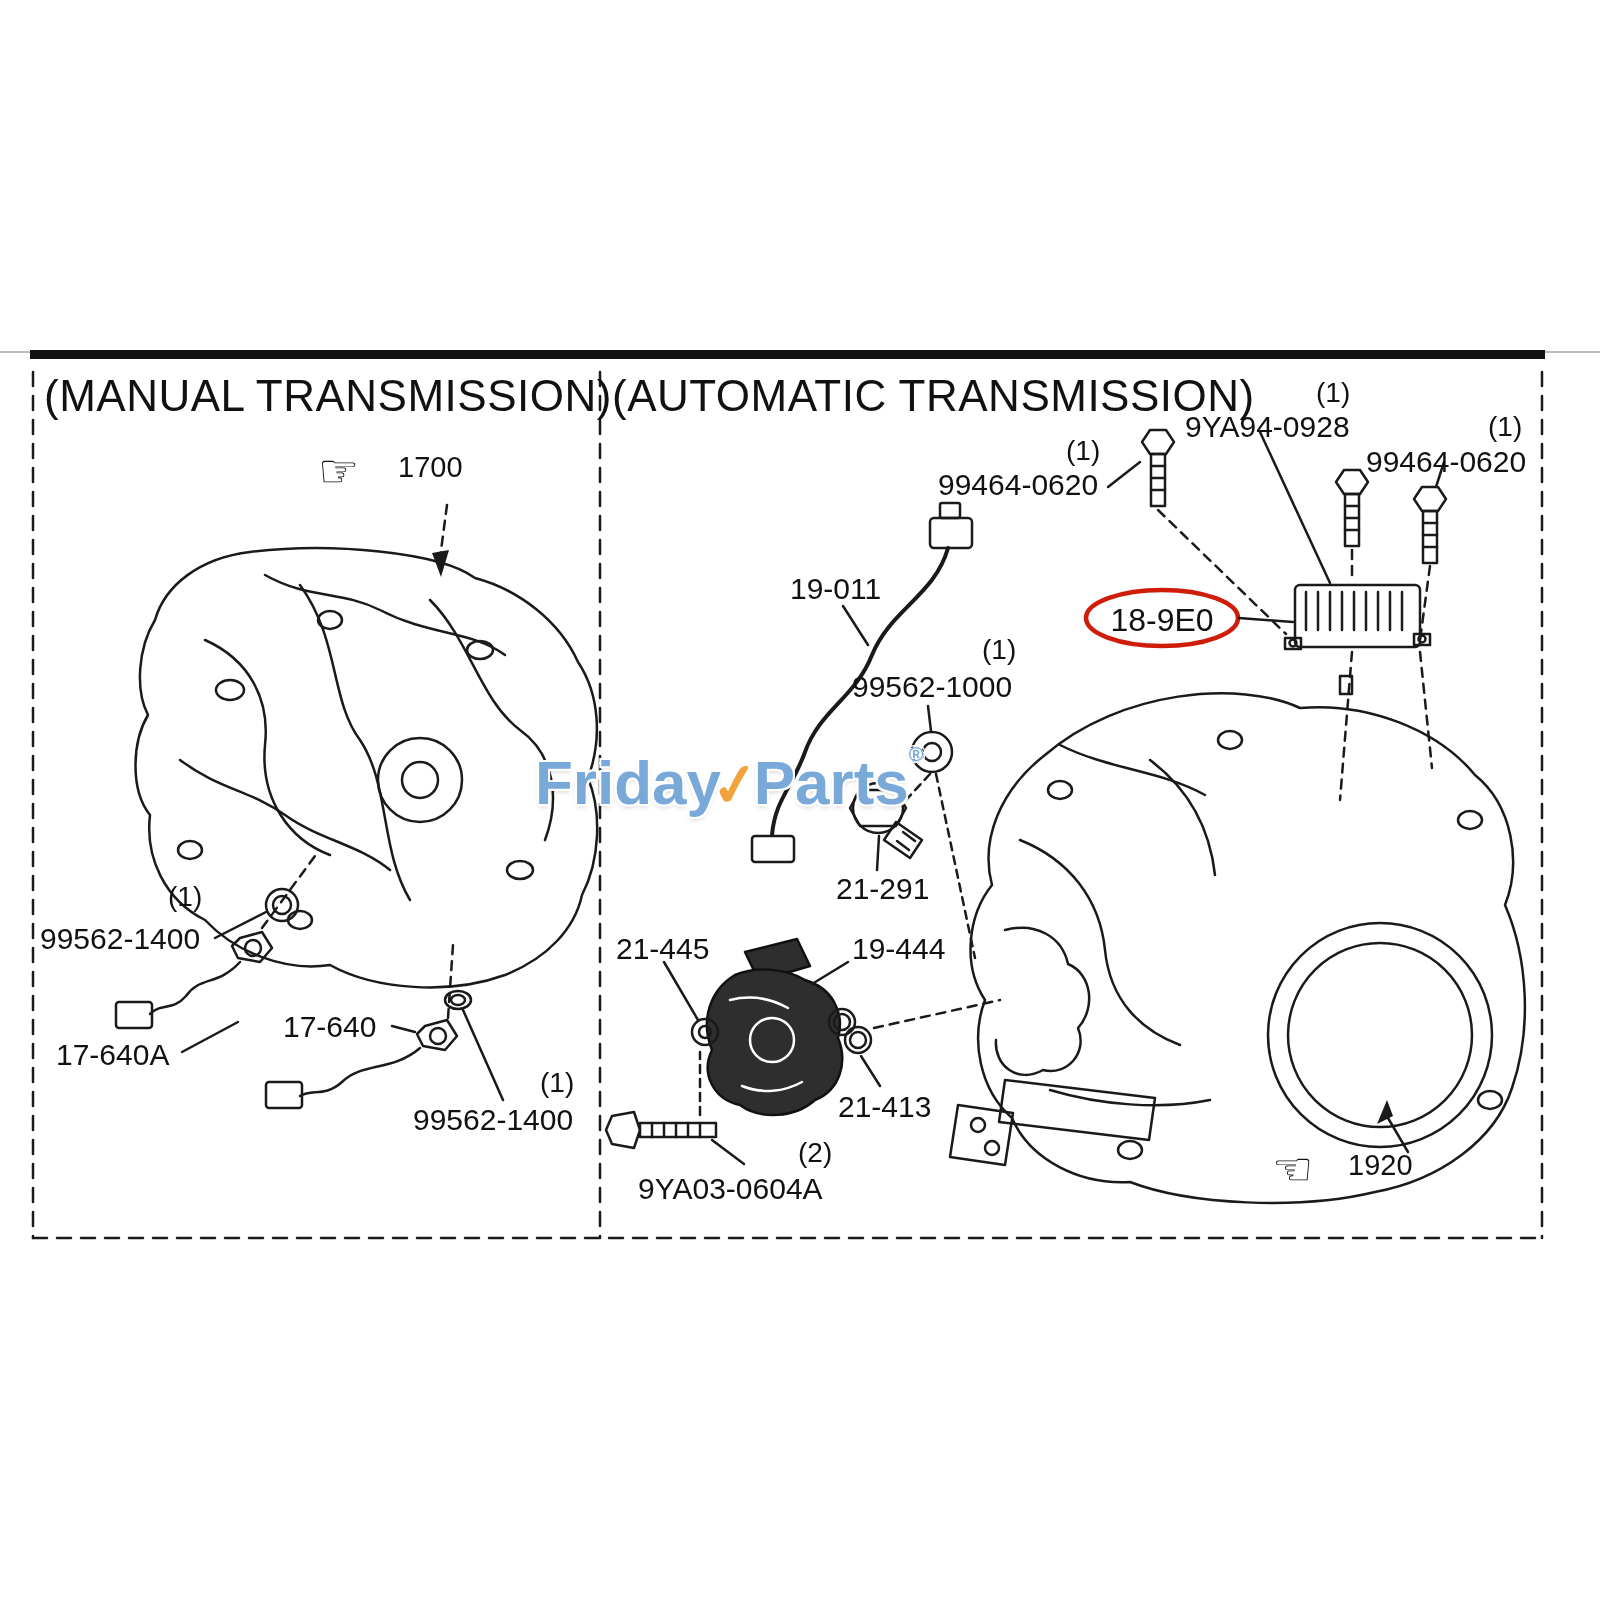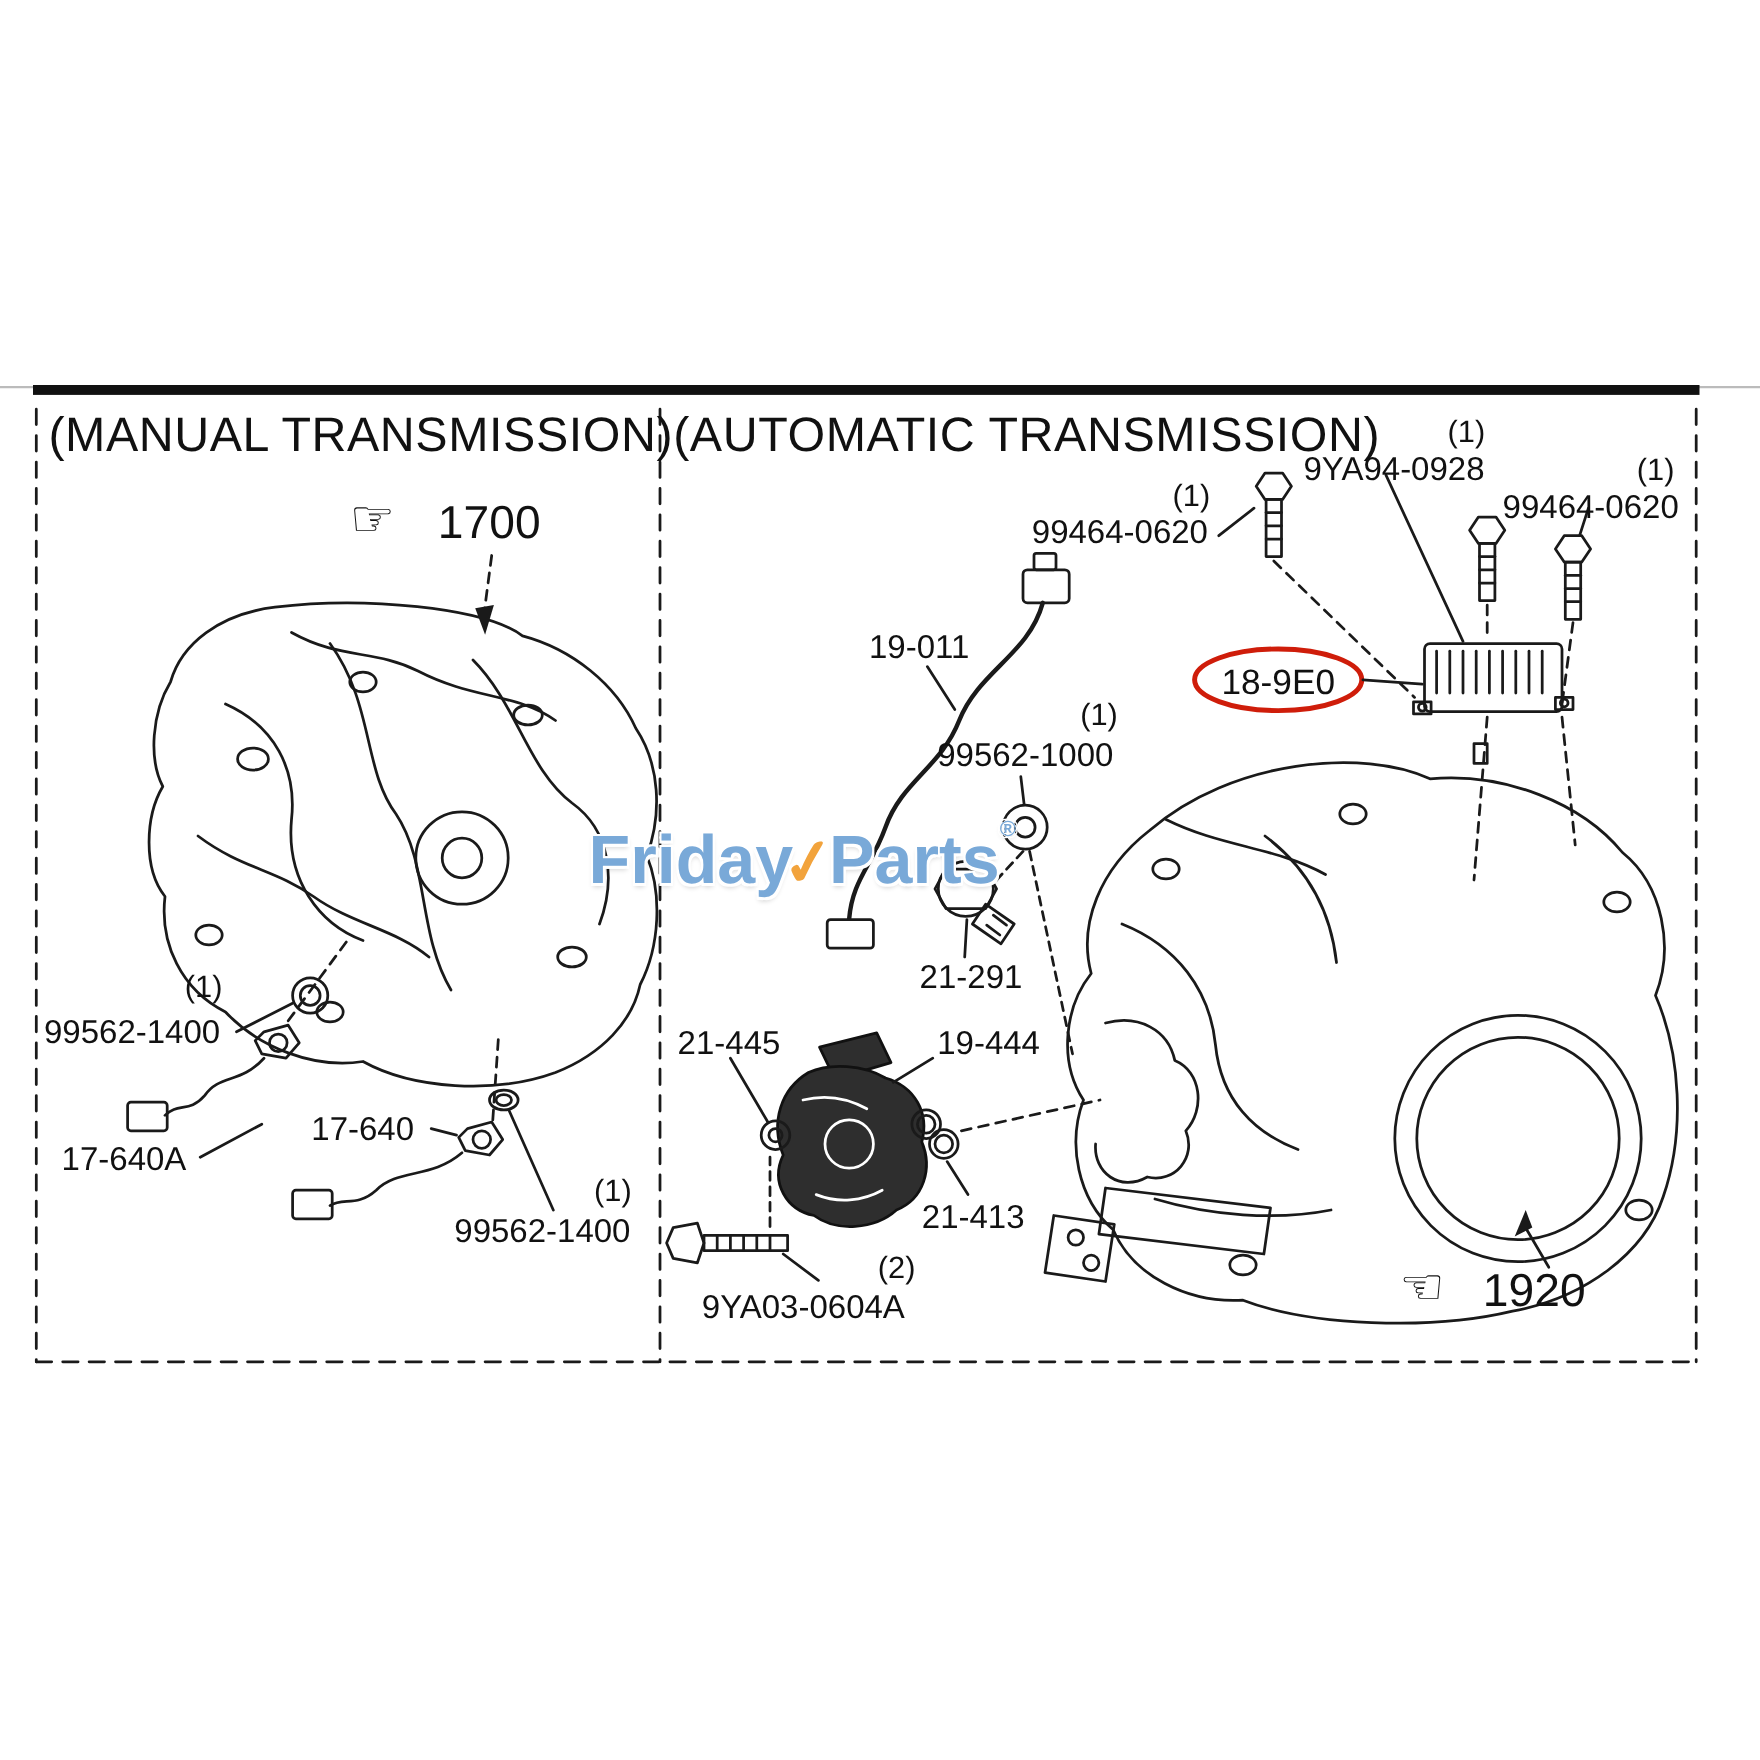--- a/index.html
+++ b/index.html
@@ -13,21 +13,21 @@
     position:relative;width:1600px;height:1600px;background:#fff;overflow:hidden;
     font-family:"Liberation Sans",sans-serif;color:var(--ink);
   }
   .art{position:absolute;left:0;top:0;z-index:1;}
   .lbl{
     position:absolute;z-index:2;white-space:nowrap;
     font:30px/1.1 "Liberation Sans",sans-serif;color:#111;
   }
   .qty{font-size:28px;}
   .hdr{font-size:44px;letter-spacing:.5px;font-weight:500;}
-  .big{font-size:42px;}
+  .big{font-size:29px;}
   .hand{font-size:46px;line-height:1;}
   .circled{
     text-align:center;width:130px;font-size:32px;
   }
   .watermark{
     position:absolute;left:535px;top:742px;z-index:3;display:flex;align-items:flex-end;
     font:700 62px/1 "Liberation Sans",sans-serif;color:var(--wm-blue);
     text-shadow:-2px -2px 0 #fff,2px -2px 0 #fff,-2px 2px 0 #fff,2px 2px 0 #fff,0 3px 5px rgba(0,0,0,.18);
   }
   .watermark .swoosh{

